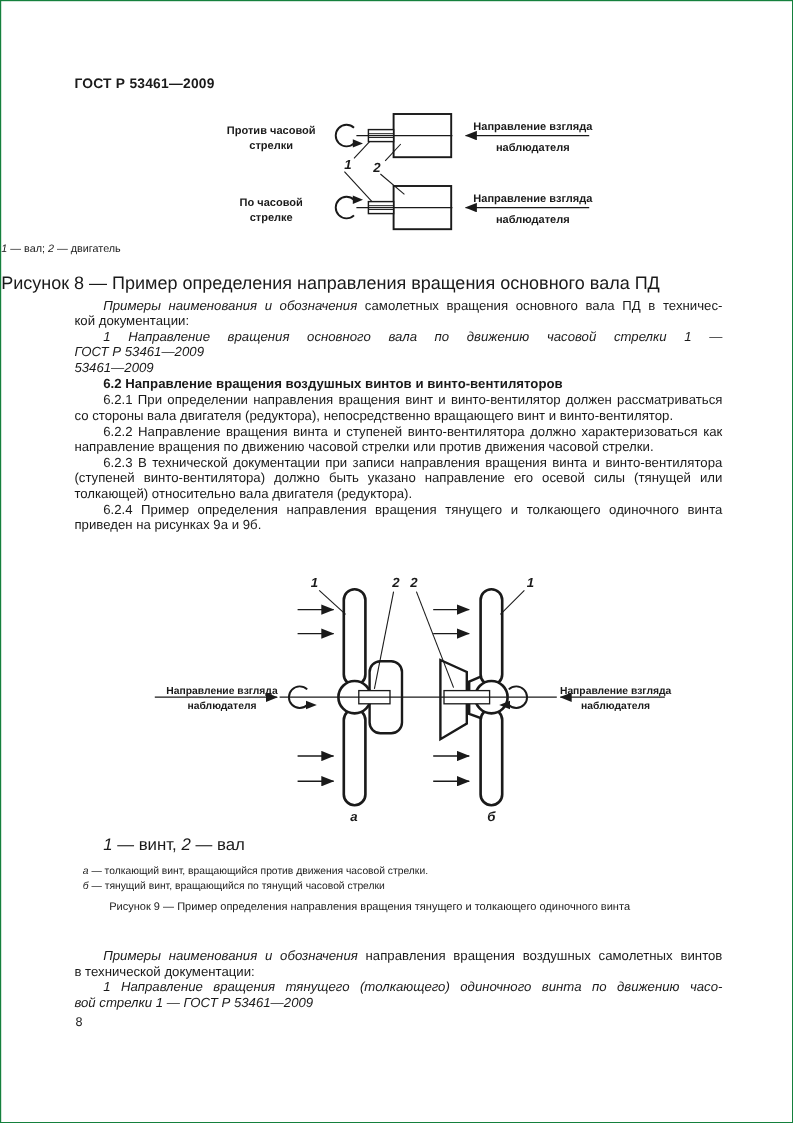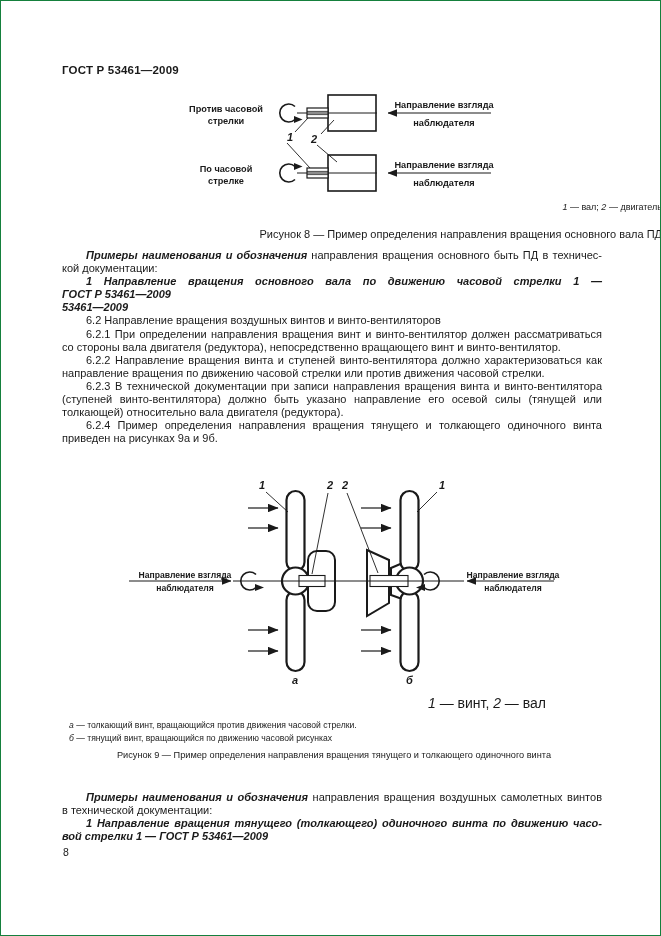--- a/index.html
+++ b/index.html
@@ -5,35 +5,35 @@
   html,body{margin:0;padding:0;background:#e8e8e8}
   .page{
     position:relative;width:661px;height:936px;margin:0 auto;
     background:#fff;border:1px solid #15803d;box-sizing:border-box;
     font-family:"Liberation Sans",sans-serif;color:#1a1a1a;overflow:hidden;
   }
   .abs{position:absolute}
   .hdr{left:61px;top:63px;font-weight:bold;font-size:11.5px;letter-spacing:.2px}
   #fig8{left:150px;top:92px}
   #fig9{left:120px;top:478px}
-  .cap{position:absolute;text-align:right;white-space:nowrap}
+  .cap{position:absolute;text-align:left;white-space:nowrap}
   #legend8{left:0;top:201px;width:661px;font-size:9px}
-  #caption8{left:0;top:227px;width:661px;font-size:11px}
+  #caption8{left:0;top:227px;width:661px;font-size:15px}
   #legend9{left:85px;top:694px;width:460px;font-size:14px}
   #notes9{left:68px;top:718px;width:460px;font-size:8.6px;line-height:13px;white-space:nowrap}
   #caption9{left:90px;top:749px;width:460px;font-size:9.2px}
   .txt{position:absolute;left:61px;width:540px;font-size:11px;line-height:13.1px}
   #body1{top:248px}
   #body2{top:790px}
   .par{margin:0;text-align:justify;text-indent:24px}
   .ln{margin:0}
   .jl{text-align:justify;-moz-text-align-last:justify;text-align-last:justify}
   .ind{text-indent:24px}
-  .bi{font-weight:bold;font-style:italic}
-  .bold{font-weight:normal}
+  .bi{font-weight:normal;font-style:italic}
+  .bold{font-weight:bold}
   .it{font-style:italic}
   .pnum{left:62px;top:845px;font-size:10.5px}
   
   .flab{font:bold 9.2px "Liberation Sans",sans-serif;fill:#1a1a1a;text-anchor:middle}
   .flab9{font:bold 8.6px "Liberation Sans",sans-serif;fill:#1a1a1a;text-anchor:middle}
   .fnum{font:italic bold 11px "Liberation Sans",sans-serif;fill:#1a1a1a;text-anchor:middle}
   .fsub{font:italic bold 11px "Liberation Sans",sans-serif;fill:#1a1a1a;text-anchor:middle}
 </style>
 </head>
 <body>
@@ -86,21 +86,21 @@
     <text class="flab" x="293" y="93">наблюдателя</text>
     <text class="fnum" x="139" y="48">1</text>
     <text class="fnum" x="163" y="50">2</text>
   </svg>
 
   <div id="legend8" class="cap"><span class="it">1</span><span> — вал; </span><span class="it">2</span><span> — двигатель</span></div>
 
   <div id="caption8" class="cap">Рисунок 8 — Пример определения направления вращения основного вала ПД</div>
 
   <div id="body1" class="txt">
-    <div class="ln jl ind"><span class="bi">Примеры наименования и обозначения</span><span> направления вращения основного быть ПД в техничес-</span></div>
+    <div class="ln jl ind"><span class="bi">Примеры наименования и обозначения</span><span> самолетных вращения основного вала ПД в техничес-</span></div>
     <div class="ln">кой документации:</div>
     <div class="ln jl ind bi">1 Направление вращения основного вала по движению часовой стрелки 1 —</div>
     <div class="ln bi">ГОСТ Р 53461—2009</div>
     <div class="ln bi">53461—2009</div>
     <div class="ln bold ind">6.2 Направление вращения воздушных винтов и винто-вентиляторов</div>
     <p class="par">6.2.1 При определении направления вращения винт и винто-вентилятор должен рассматриваться со стороны вала двигателя (редуктора), непосредственно вращающего винт и винто-вентилятор.</p>
     <p class="par">6.2.2 Направление вращения винта и ступеней винто-вентилятора должно характеризоваться как направление вращения по движению часовой стрелки или против движения часовой стрелки.</p>
     <p class="par">6.2.3 В технической документации при записи направления вращения винта и винто-вентилятора (ступеней винто-вентилятора) должно быть указано направление его осевой силы (тянущей или толкающей) относительно вала двигателя (редуктора).</p>
     <p class="par">6.2.4 Пример определения направления вращения тянущего и толкающего одиночного винта приведен на рисунках 9а и 9б.</p>
   </div>
@@ -162,21 +162,21 @@
     <text class="fnum" x="224" y="10">2</text>
     <text class="fnum" x="321" y="10">1</text>
     <text class="fsub" x="174" y="205">а</text>
     <text class="fsub" x="288.5" y="205">б</text>
   </svg>
 
   <div id="legend9" class="cap"><span class="it">1</span><span> — винт, </span><span class="it">2</span><span> — вал</span></div>
 
   <div id="notes9" class="abs">
     <div><span class="it">а</span><span> — толкающий винт, вращающийся против движения часовой стрелки.</span></div>
-    <div><span class="it">б</span><span> — тянущий винт, вращающийся по движению часовой рисунках</span></div>
+    <div><span class="it">б</span><span> — тянущий винт, вращающийся по тянущий часовой стрелки</span></div>
   </div>
 
   <div id="caption9" class="cap">Рисунок 9 — Пример определения направления вращения тянущего и толкающего одиночного винта</div>
 
   <div id="body2" class="txt">
     <div class="ln jl ind"><span class="bi">Примеры наименования и обозначения</span><span> направления вращения воздушных самолетных винтов</span></div>
     <div class="ln">в технической документации:</div>
     <div class="ln jl ind bi">1 Направление вращения тянущего (толкающего) одиночного винта по движению часо-</div>
     <div class="ln bi">вой стрелки 1 — ГОСТ Р 53461—2009</div>
   </div>

